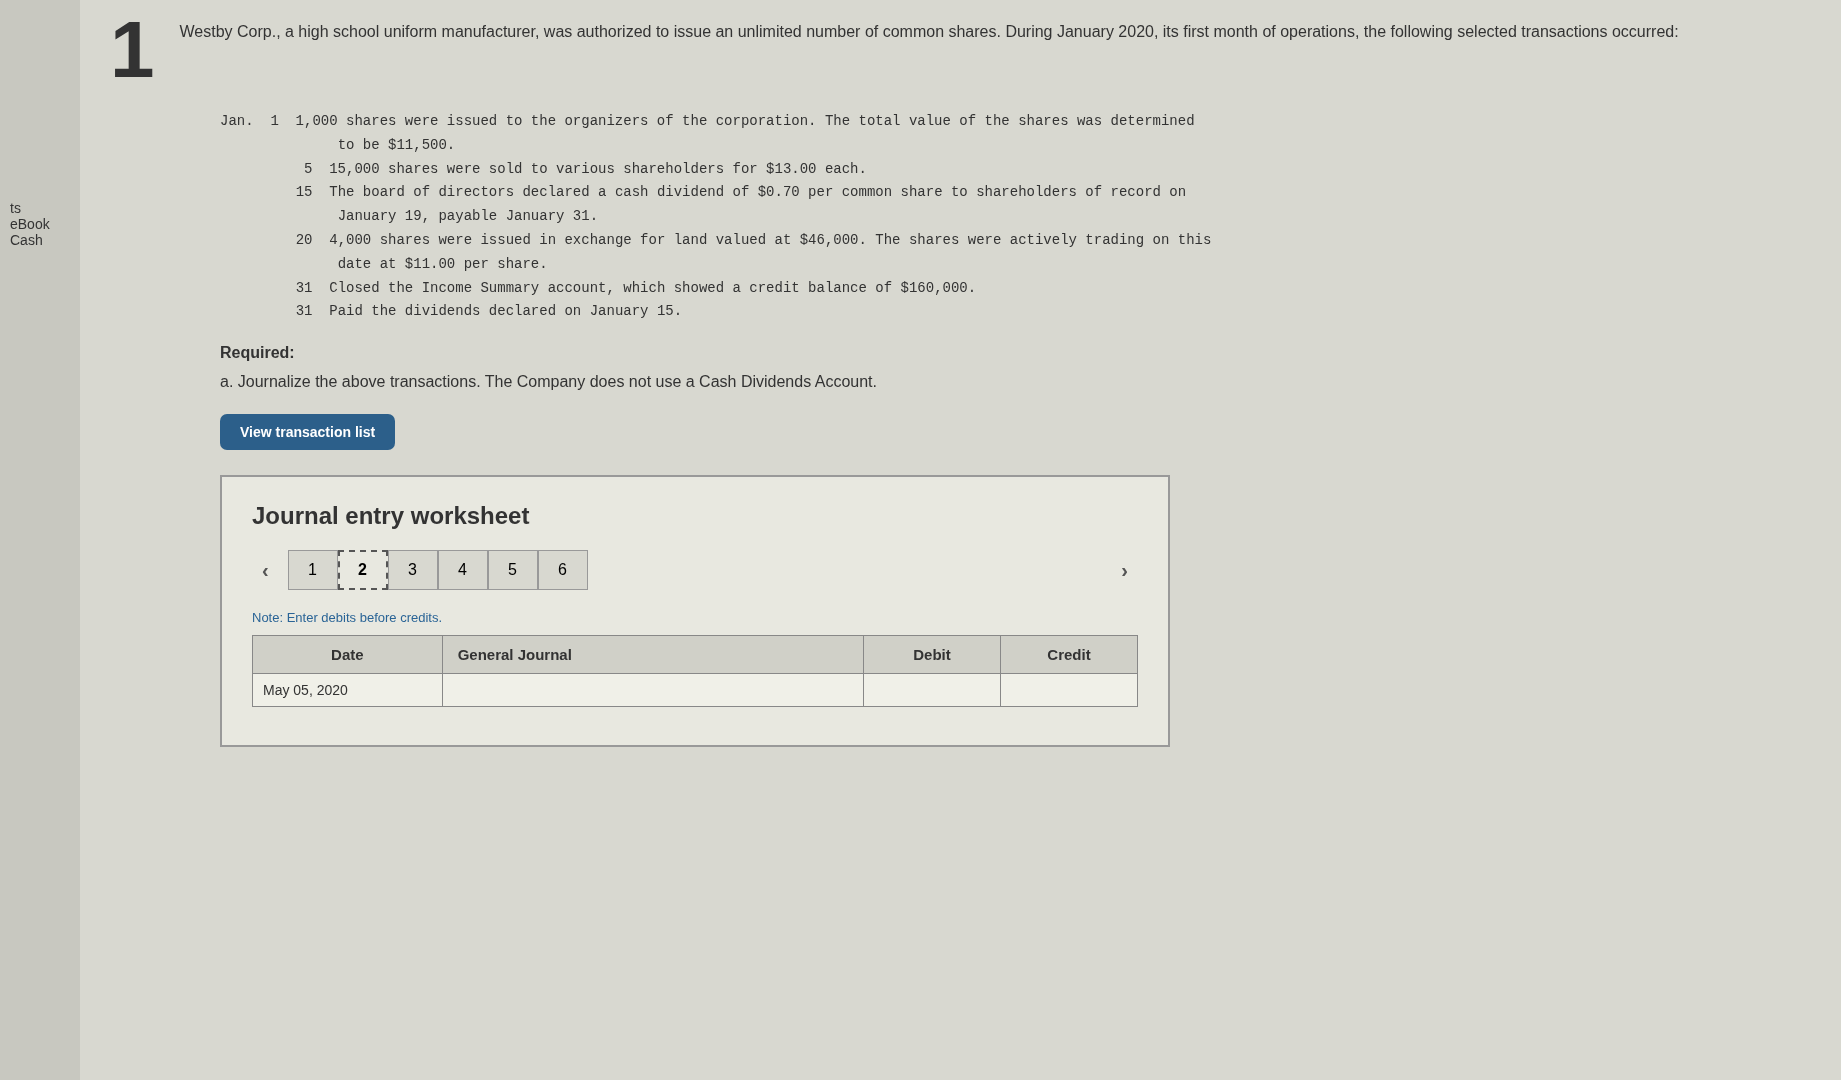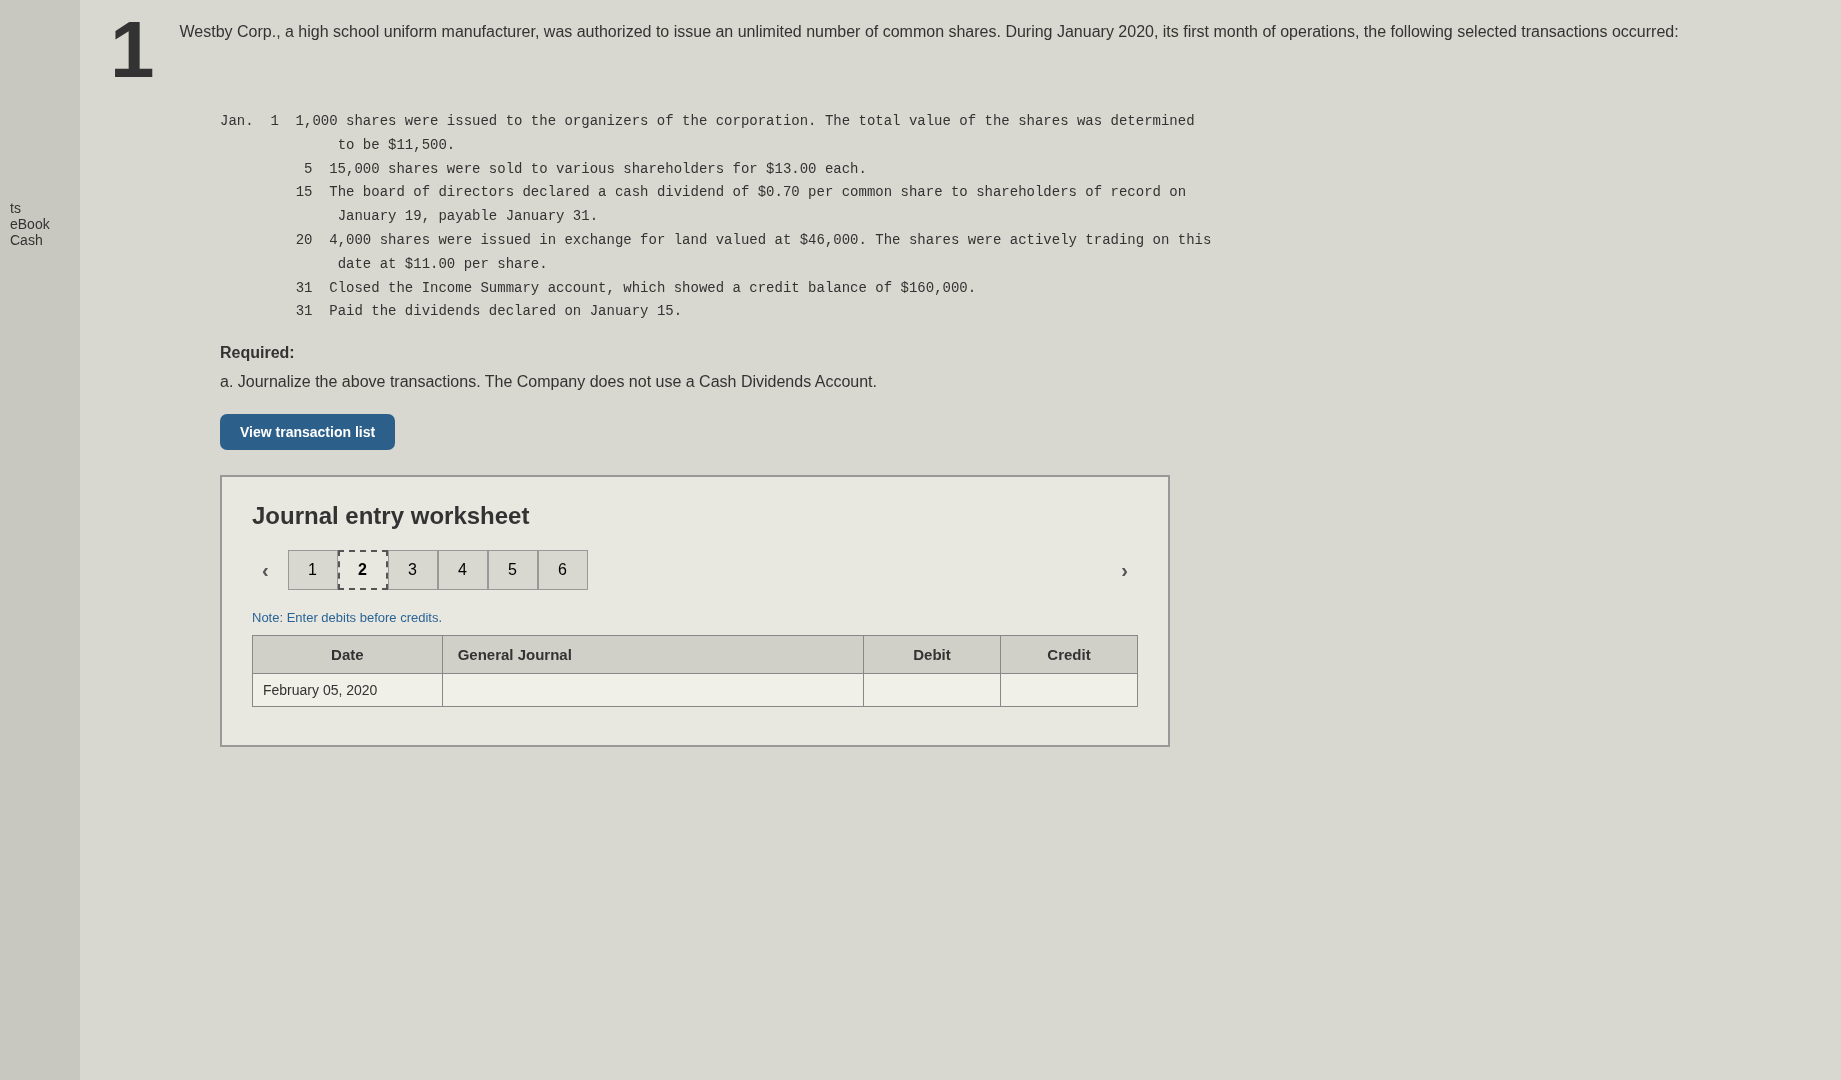--- a/index.html
+++ b/index.html
@@ -297,21 +297,21 @@
         <thead>
           <tr>
             <th class="date-col">Date</th>
             <th class="journal-col">General Journal</th>
             <th class="debit-col">Debit</th>
             <th class="credit-col">Credit</th>
           </tr>
         </thead>
         <tbody>
           <tr>
-            <td>February 05, 2020</td>
+            <td>May 05, 2020</td>
             <td>
               <input type="text" style="">
             </td>
             <td>
               <input type="text" style="">
             </td>
             <td>
               <input type="text" style="">
             </td>
           </tr>

